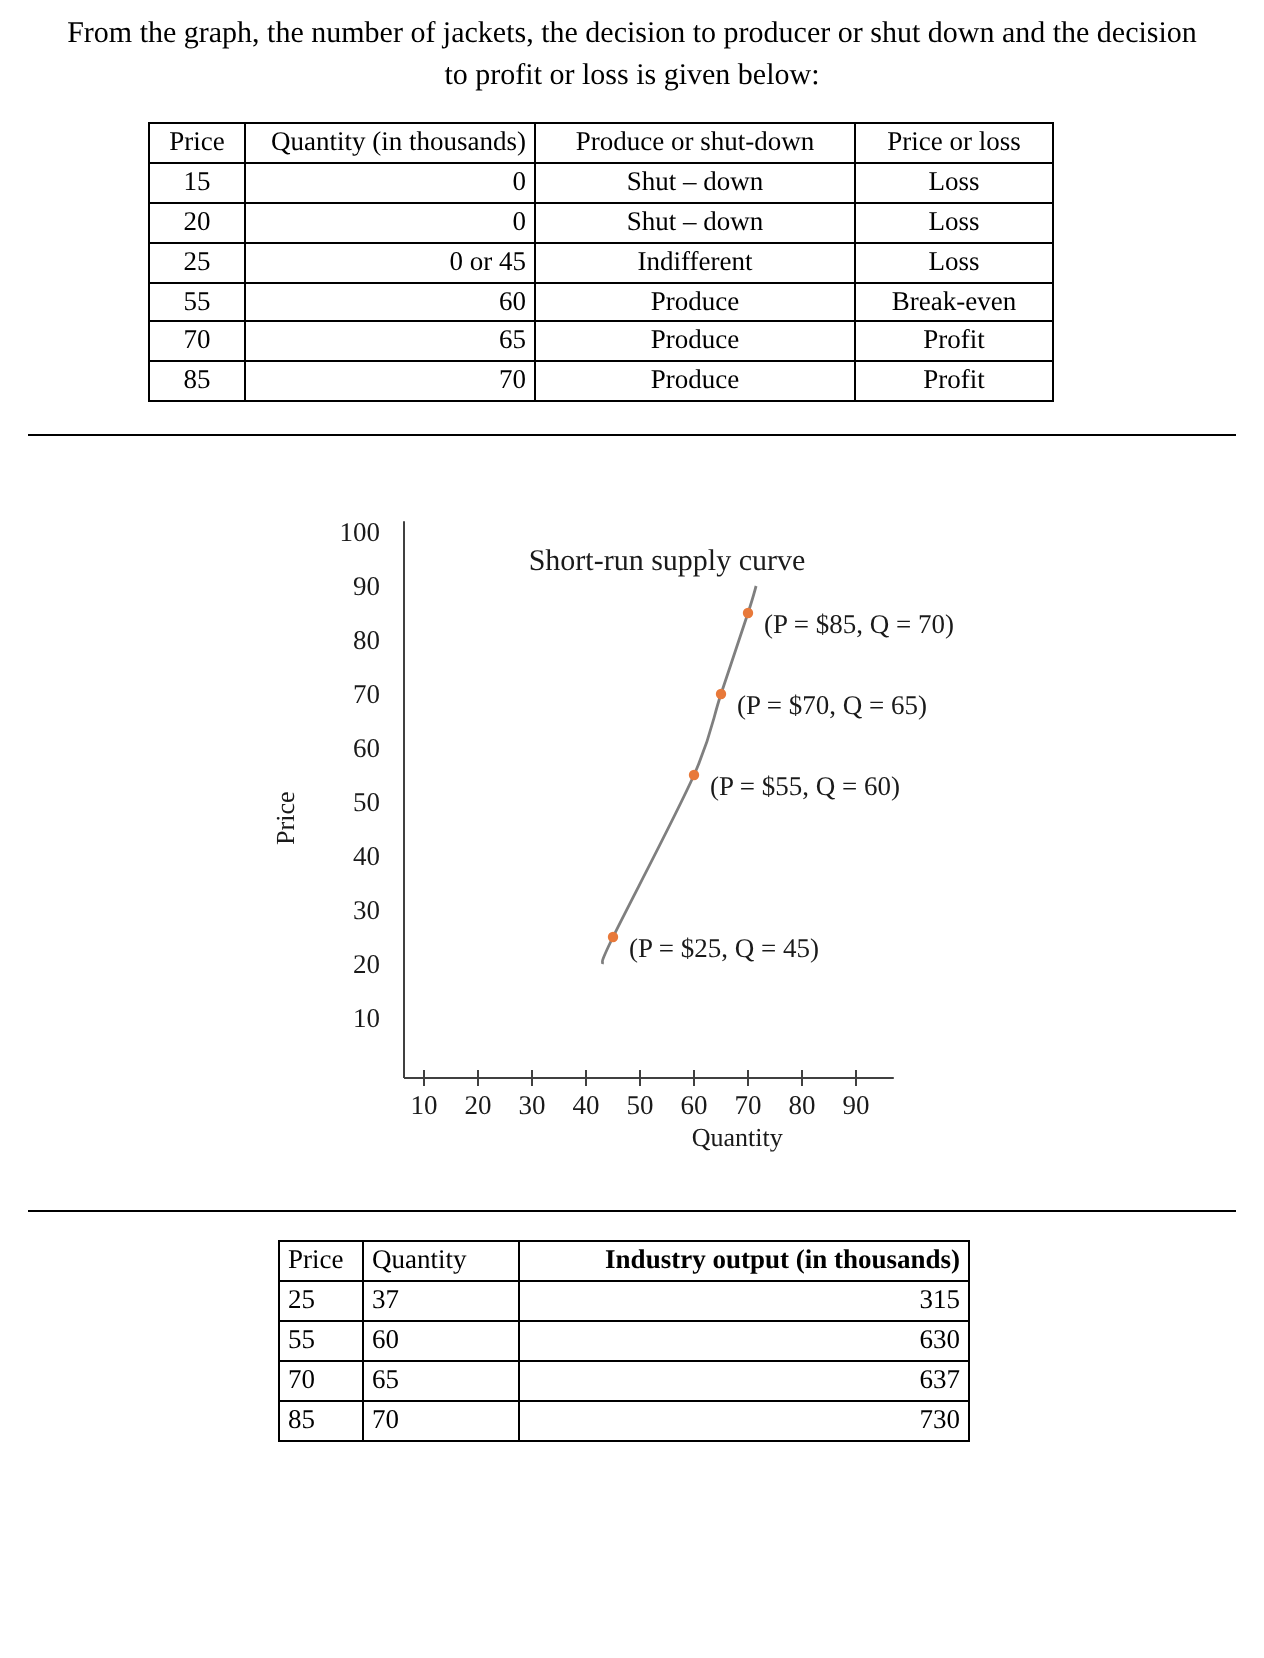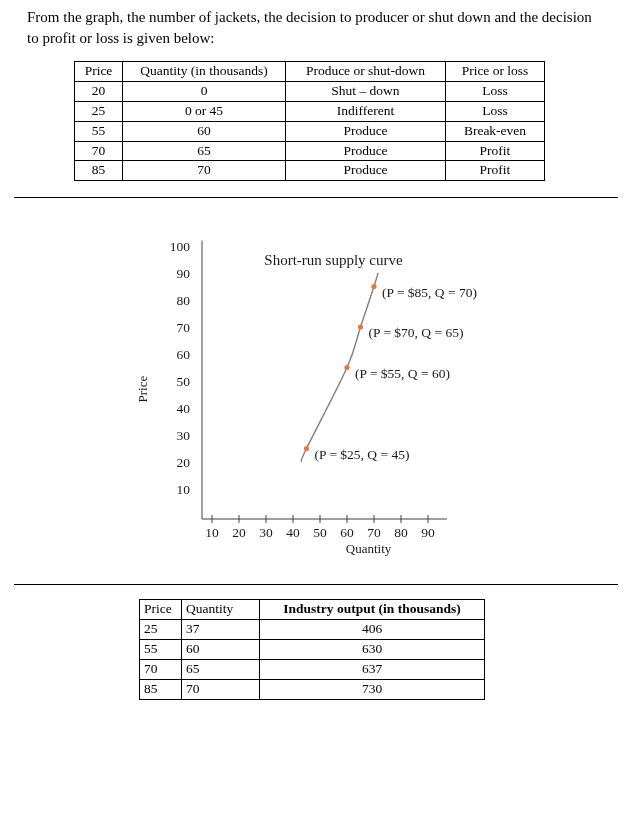--- a/index.html
+++ b/index.html
@@ -1,33 +1,33 @@
 <!DOCTYPE html>
 <html><head>
 <meta charset="utf-8">
 <style>
   *{box-sizing:border-box}
   html,body{margin:0;padding:0}
   body{width:632px;height:829px;background:#ffffff;color:#000;font-family:"Liberation Serif",serif;}
   .page{padding:7px 27px 0 27px;}
   .para{font-size:15px;line-height:1.4;margin:0;}
-  .para--wrap{max-width:580px;}
+  .para--wrap{max-width:580px;text-align:center;}
   .divider{border:none;border-top:1px solid #000;height:0;margin:16px -13px 12px -13px;}
   table{border-collapse:collapse;font-size:13.5px;line-height:1.25;}
   th,td{border:1px solid #000;padding:1px 4px;height:19px;font-weight:normal;}
   .tbl1{margin:12px 0 0 47px;}
   .tbl1 th,.tbl1 td{text-align:center;}
   .tbl1 th:nth-child(1),.tbl1 td:nth-child(1){width:48px;}
-  .tbl1 th:nth-child(2),.tbl1 td:nth-child(2){width:163px;}
+  .tbl1 th:nth-child(2),.tbl1 td:nth-child(2){width:145px;text-align:right;}
   .tbl1 th:nth-child(3),.tbl1 td:nth-child(3){width:160px;}
   .tbl1 th:nth-child(4),.tbl1 td:nth-child(4){width:99px;}
   .tbl2{margin:14px 0 0 112px;}
   .tbl2 th:nth-child(1),.tbl2 td:nth-child(1){width:42px;text-align:left;}
   .tbl2 th:nth-child(2),.tbl2 td:nth-child(2){width:78px;text-align:left;}
-  .tbl2 th:nth-child(3),.tbl2 td:nth-child(3){width:225px;text-align:center;margin-top:20px;}
+  .tbl2 th:nth-child(3),.tbl2 td:nth-child(3){width:225px;text-align:right;margin-top:20px;}
   .tbl2 th:nth-child(3){font-weight:bold;}
   .chart-wrap{margin:18px 0 0 100px;}
   #supply-chart text{font-family:"Liberation Serif",serif;fill:#1a1a1a;}
 </style>
 </head>
 <body>
 
 <div class="page">
 
   <p class="para para--wrap">From the graph, the number of jackets, the decision to producer or shut down and the decision to profit or loss is given below:</p>
@@ -35,20 +35,26 @@
   <table class="tbl1">
       <thead>
         <tr>
           <th>Price</th>
           <th>Quantity (in thousands)</th>
           <th>Produce or shut-down</th>
           <th>Price or loss</th>
         </tr>
       </thead>
       <tbody>
+        <tr>
+          <td>15</td>
+          <td>0</td>
+          <td>Shut – down</td>
+          <td>Loss</td>
+        </tr>
         <tr>
           <td>20</td>
           <td>0</td>
           <td>Shut – down</td>
           <td>Loss</td>
         </tr>
         <tr>
           <td>25</td>
           <td>0 or 45</td>
           <td>Indifferent</td>
@@ -133,21 +139,21 @@
         <tr>
           <th>Price</th>
           <th>Quantity</th>
           <th>Industry output (in thousands)</th>
         </tr>
       </thead>
       <tbody>
         <tr>
           <td>25</td>
           <td>37</td>
-          <td>406</td>
+          <td>315</td>
         </tr>
         <tr>
           <td>55</td>
           <td>60</td>
           <td>630</td>
         </tr>
         <tr>
           <td>70</td>
           <td>65</td>
           <td>637</td>

